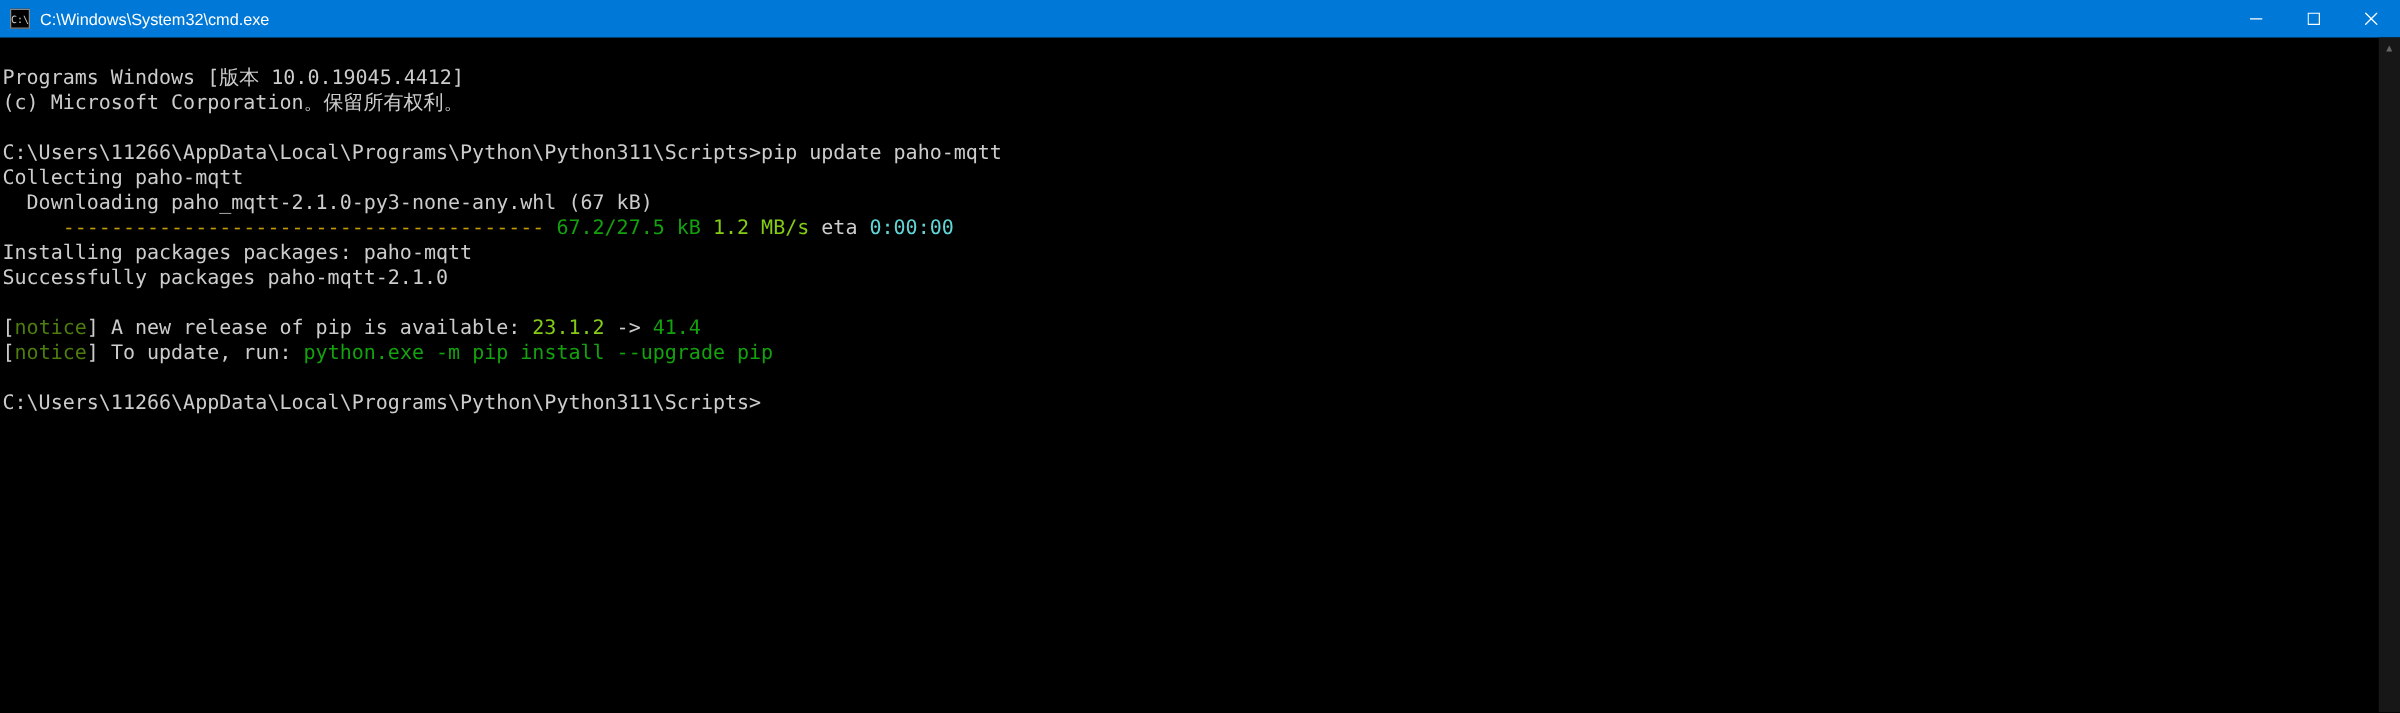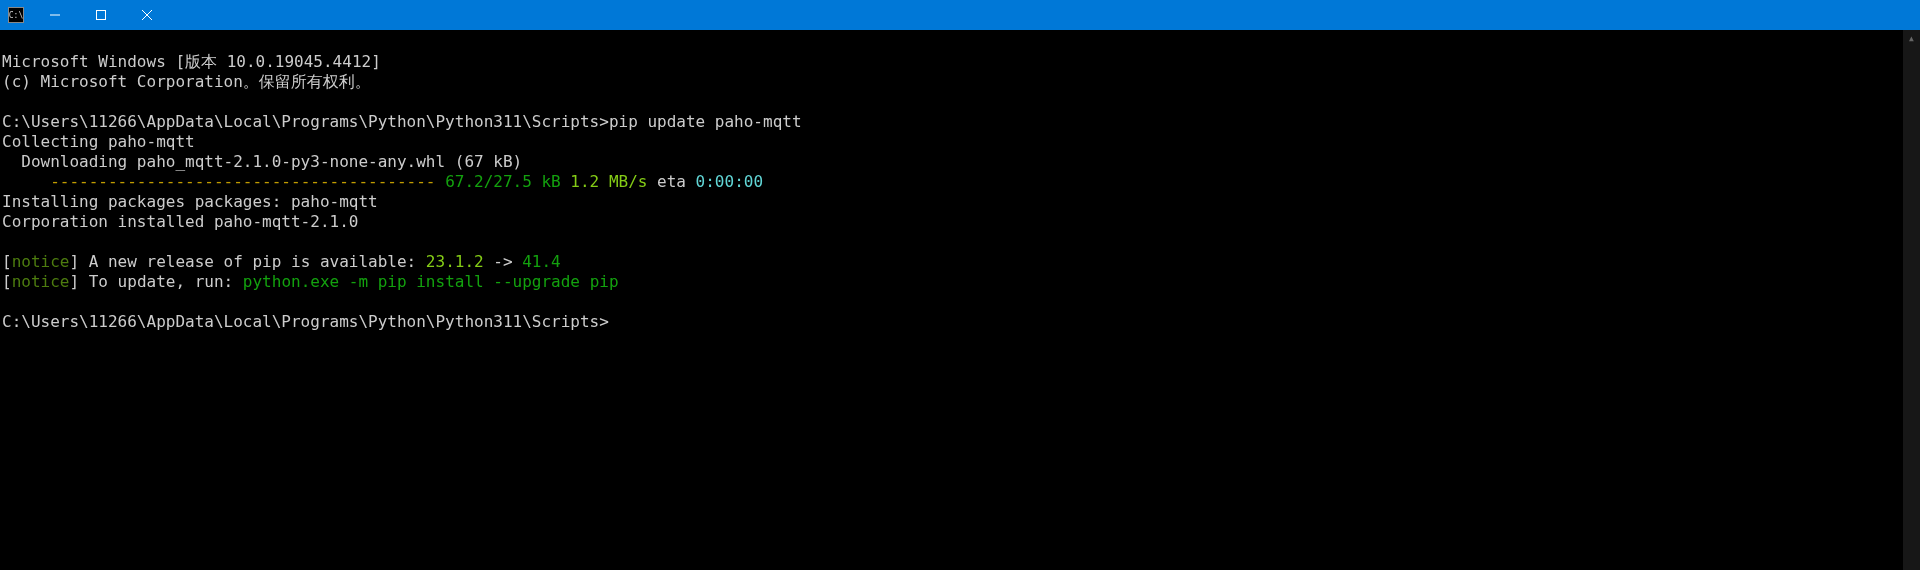--- a/index.html
+++ b/index.html
@@ -92,20 +92,21 @@
     .blue { color: #4d7c0f; }
     .cyan { color: #61d6d6; }
   </style>
 </head>
 <body>
 
 <div class="titlebar">
   <span class="titlebar-icon">
       <span>C:\</span>
     </span>
+  <span class="titlebar-title">C:\Windows\System32\cmd.exe</span>
   <div class="window-controls">
     <div class="window-btn">
       <svg viewBox="0 0 10 10">
           <line x1="0" y1="5" x2="10" y2="5" stroke="#fff" stroke-width="1"></line>
         </svg>
     </div>
     <div class="window-btn">
       <svg viewBox="0 0 10 10">
           <rect x="0.5" y="0.5" width="9" height="9" stroke="#fff" stroke-width="1" fill="none"></rect>
         </svg>
@@ -113,29 +114,29 @@
     <div class="window-btn close">
       <svg viewBox="0 0 10 10">
           <line x1="0" y1="0" x2="10" y2="10" stroke="#fff" stroke-width="1"></line>
           <line x1="10" y1="0" x2="0" y2="10" stroke="#fff" stroke-width="1"></line>
         </svg>
     </div>
   </div>
 </div>
 
 <div class="terminal">
-<span>Microsoft Windows [版本 10.0.19045.4412]</span>
+<span>Programs Windows [版本 10.0.19045.4412]</span>
 <span>(c) Microsoft Corporation。保留所有权利。</span>
 <span></span>
 <span><span>C:\Users\11266\AppData\Local\Programs\Python\Python311\Scripts&gt;</span><span>pip update paho-mqtt</span></span>
 <span>Collecting paho-mqtt</span>
 <span>  Downloading paho_mqtt-2.1.0-py3-none-any.whl (67 kB)</span>
 <span><span>     </span><span class="yellow">---------------------------------------- </span><span class="green">67.2/27.5 kB</span><span class="red"> 1.2 MB/s</span><span> eta </span><span class="cyan">0:00:00</span></span>
 <span>Installing packages packages: paho-mqtt</span>
-<span>Corporation installed paho-mqtt-2.1.0</span>
+<span>Successfully packages paho-mqtt-2.1.0</span>
 <span></span>
 <span><span>[</span><span class="blue">notice</span><span>]</span><span> A new release of pip is available: </span><span class="red">23.1.2</span><span> -&gt; </span><span class="green">41.4</span></span>
 <span><span>[</span><span class="blue">notice</span><span>]</span><span> To update, run: </span><span class="green">python.exe -m pip install --upgrade pip</span></span>
 <span></span>
 <span><span>C:\Users\11266\AppData\Local\Programs\Python\Python311\Scripts&gt;</span></span>
 </div>
 
 <div class="scrollbar">
   <div class="scrollbar-arrow-up">▲</div>
 </div>

